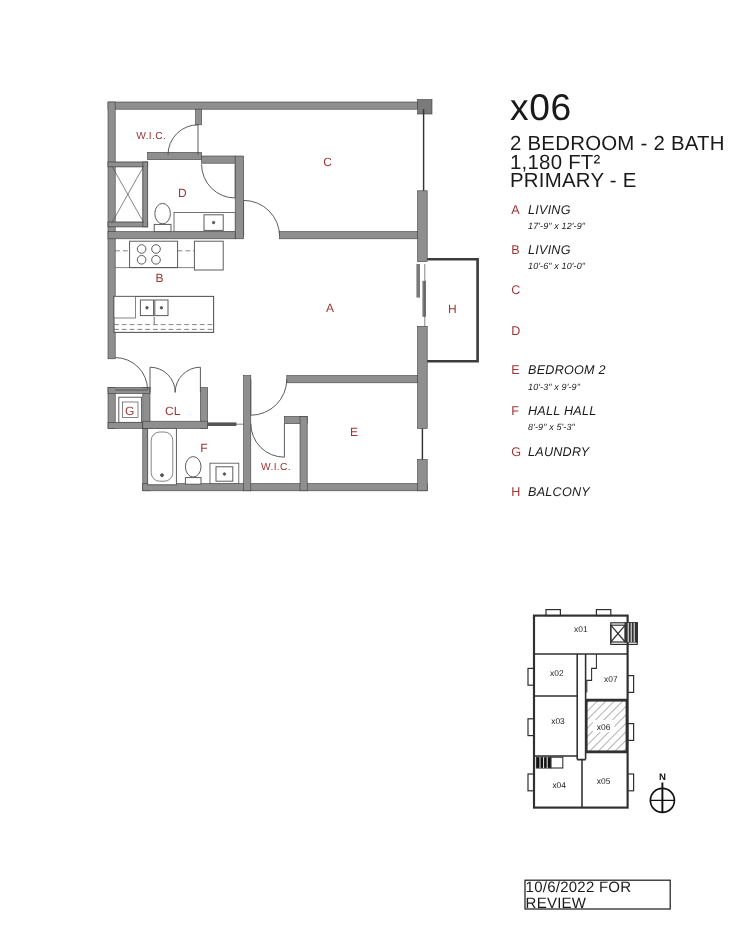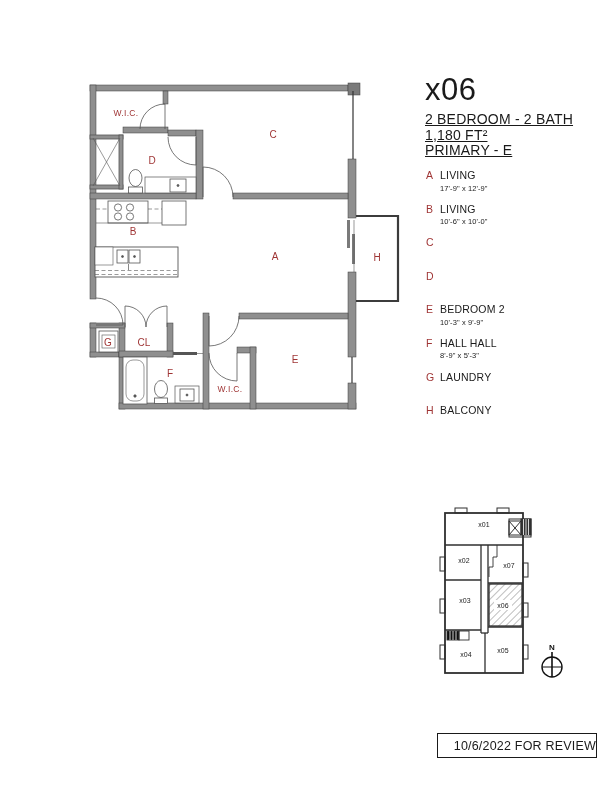--- a/index.html
+++ b/index.html
@@ -1,38 +1,38 @@
 <!DOCTYPE html>
 <html><head>
 <meta charset="utf-8">
 <style>
   html,body{margin:0;padding:0;background:#e8e8e8;}
   .sheet{position:relative;width:612px;height:792px;background:#ffffff;margin:0 auto;
          font-family:"Liberation Sans",sans-serif;color:#1a1a1a;overflow:hidden;}
   
   .title-block{position:absolute;left:425px;top:74px;}
   .unit-title{font-size:31px;font-weight:500;letter-spacing:0.5px;line-height:32px;}
-  .unit-specs{margin-top:6px;font-size:14px;line-height:15.5px;letter-spacing:0.2px;text-decoration:underline;}
+  .unit-specs{margin-top:6px;font-size:17px;line-height:15.5px;letter-spacing:0.2px;}
   
   .legend{position:absolute;left:426px;top:169px;width:170px;}
   .legend-item{height:33.6px;display:flex;align-items:flex-start;}
   .lk{color:#9f3434;font-size:10.5px;width:14px;flex:0 0 14px;line-height:12px;}
-  .lbody{font-size:10.5px;line-height:12px;letter-spacing:0.2px;}
+  .lbody{font-size:10.5px;line-height:12px;letter-spacing:0.2px;font-style:italic;}
   .ld{display:block;font-size:7.5px;color:#222;margin-top:1.5px;letter-spacing:0.1px;}
   
   svg{position:absolute;overflow:visible;}
   svg text{font-family:"Liberation Sans",sans-serif;}
   .room-letter{font-size:10px;fill:#9f3434;text-anchor:middle;}
   .room-small{font-size:8.5px;fill:#9f3434;text-anchor:middle;letter-spacing:0.3px;}
   .kp-label{font-size:7px;fill:#222;text-anchor:middle;}
   .kp-n{font-size:8px;fill:#111;text-anchor:middle;font-weight:bold;}
   
-  .stamp{position:absolute;left:437px;top:733px;width:160px;height:25px;
+  .stamp{position:absolute;left:437px;top:733px;width:122px;height:25px;
          border:1.4px solid #1a1a1a;box-sizing:border-box;display:flex;
-         align-items:center;justify-content:flex-end;font-size:12.5px;letter-spacing:0.2px;}
+         align-items:center;justify-content:flex-start;font-size:12.5px;letter-spacing:0.2px;}
 </style>
 </head>
 <body>
 
 <div class="sheet">
 
   <svg style="left:75px;top:75px;" width="340" height="350" viewBox="0 0 340 350">
     <defs>
       <pattern id="hatch" width="5" height="5" patternTransform="rotate(45)" patternUnits="userSpaceOnUse">
         <line x1="0" y1="0" x2="0" y2="5" stroke="#3c3c3c" stroke-width="0.8"></line>

